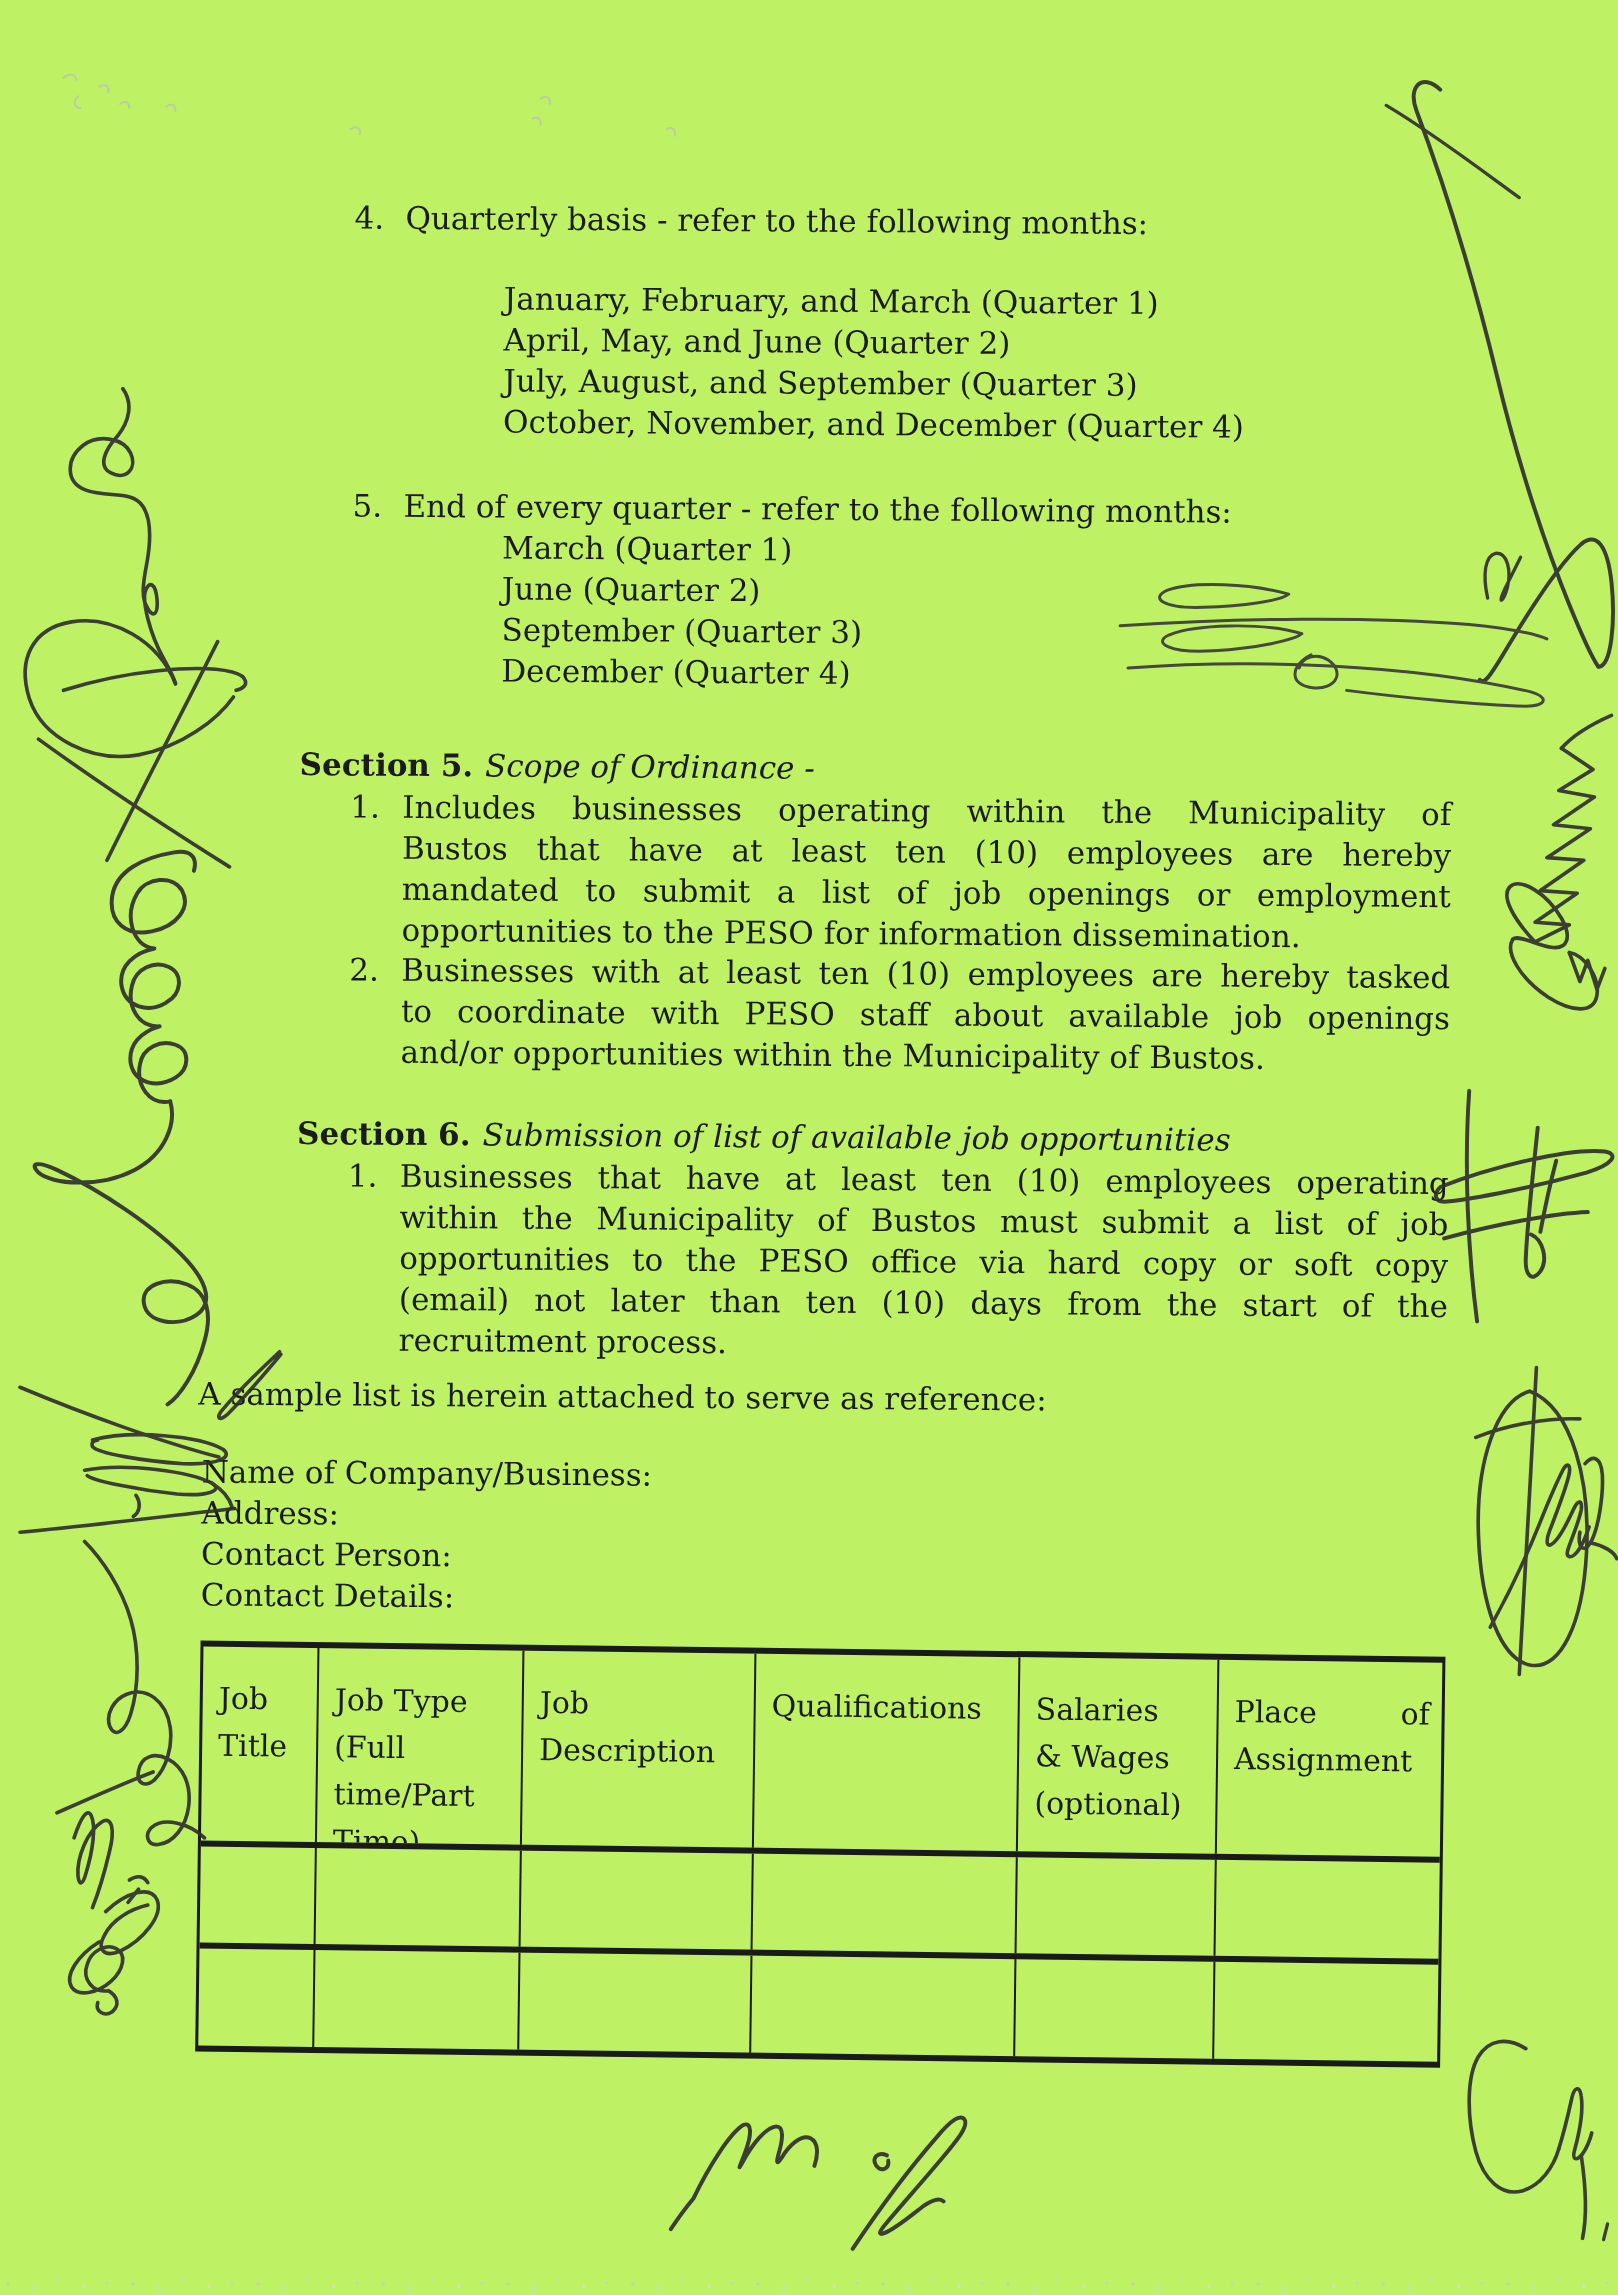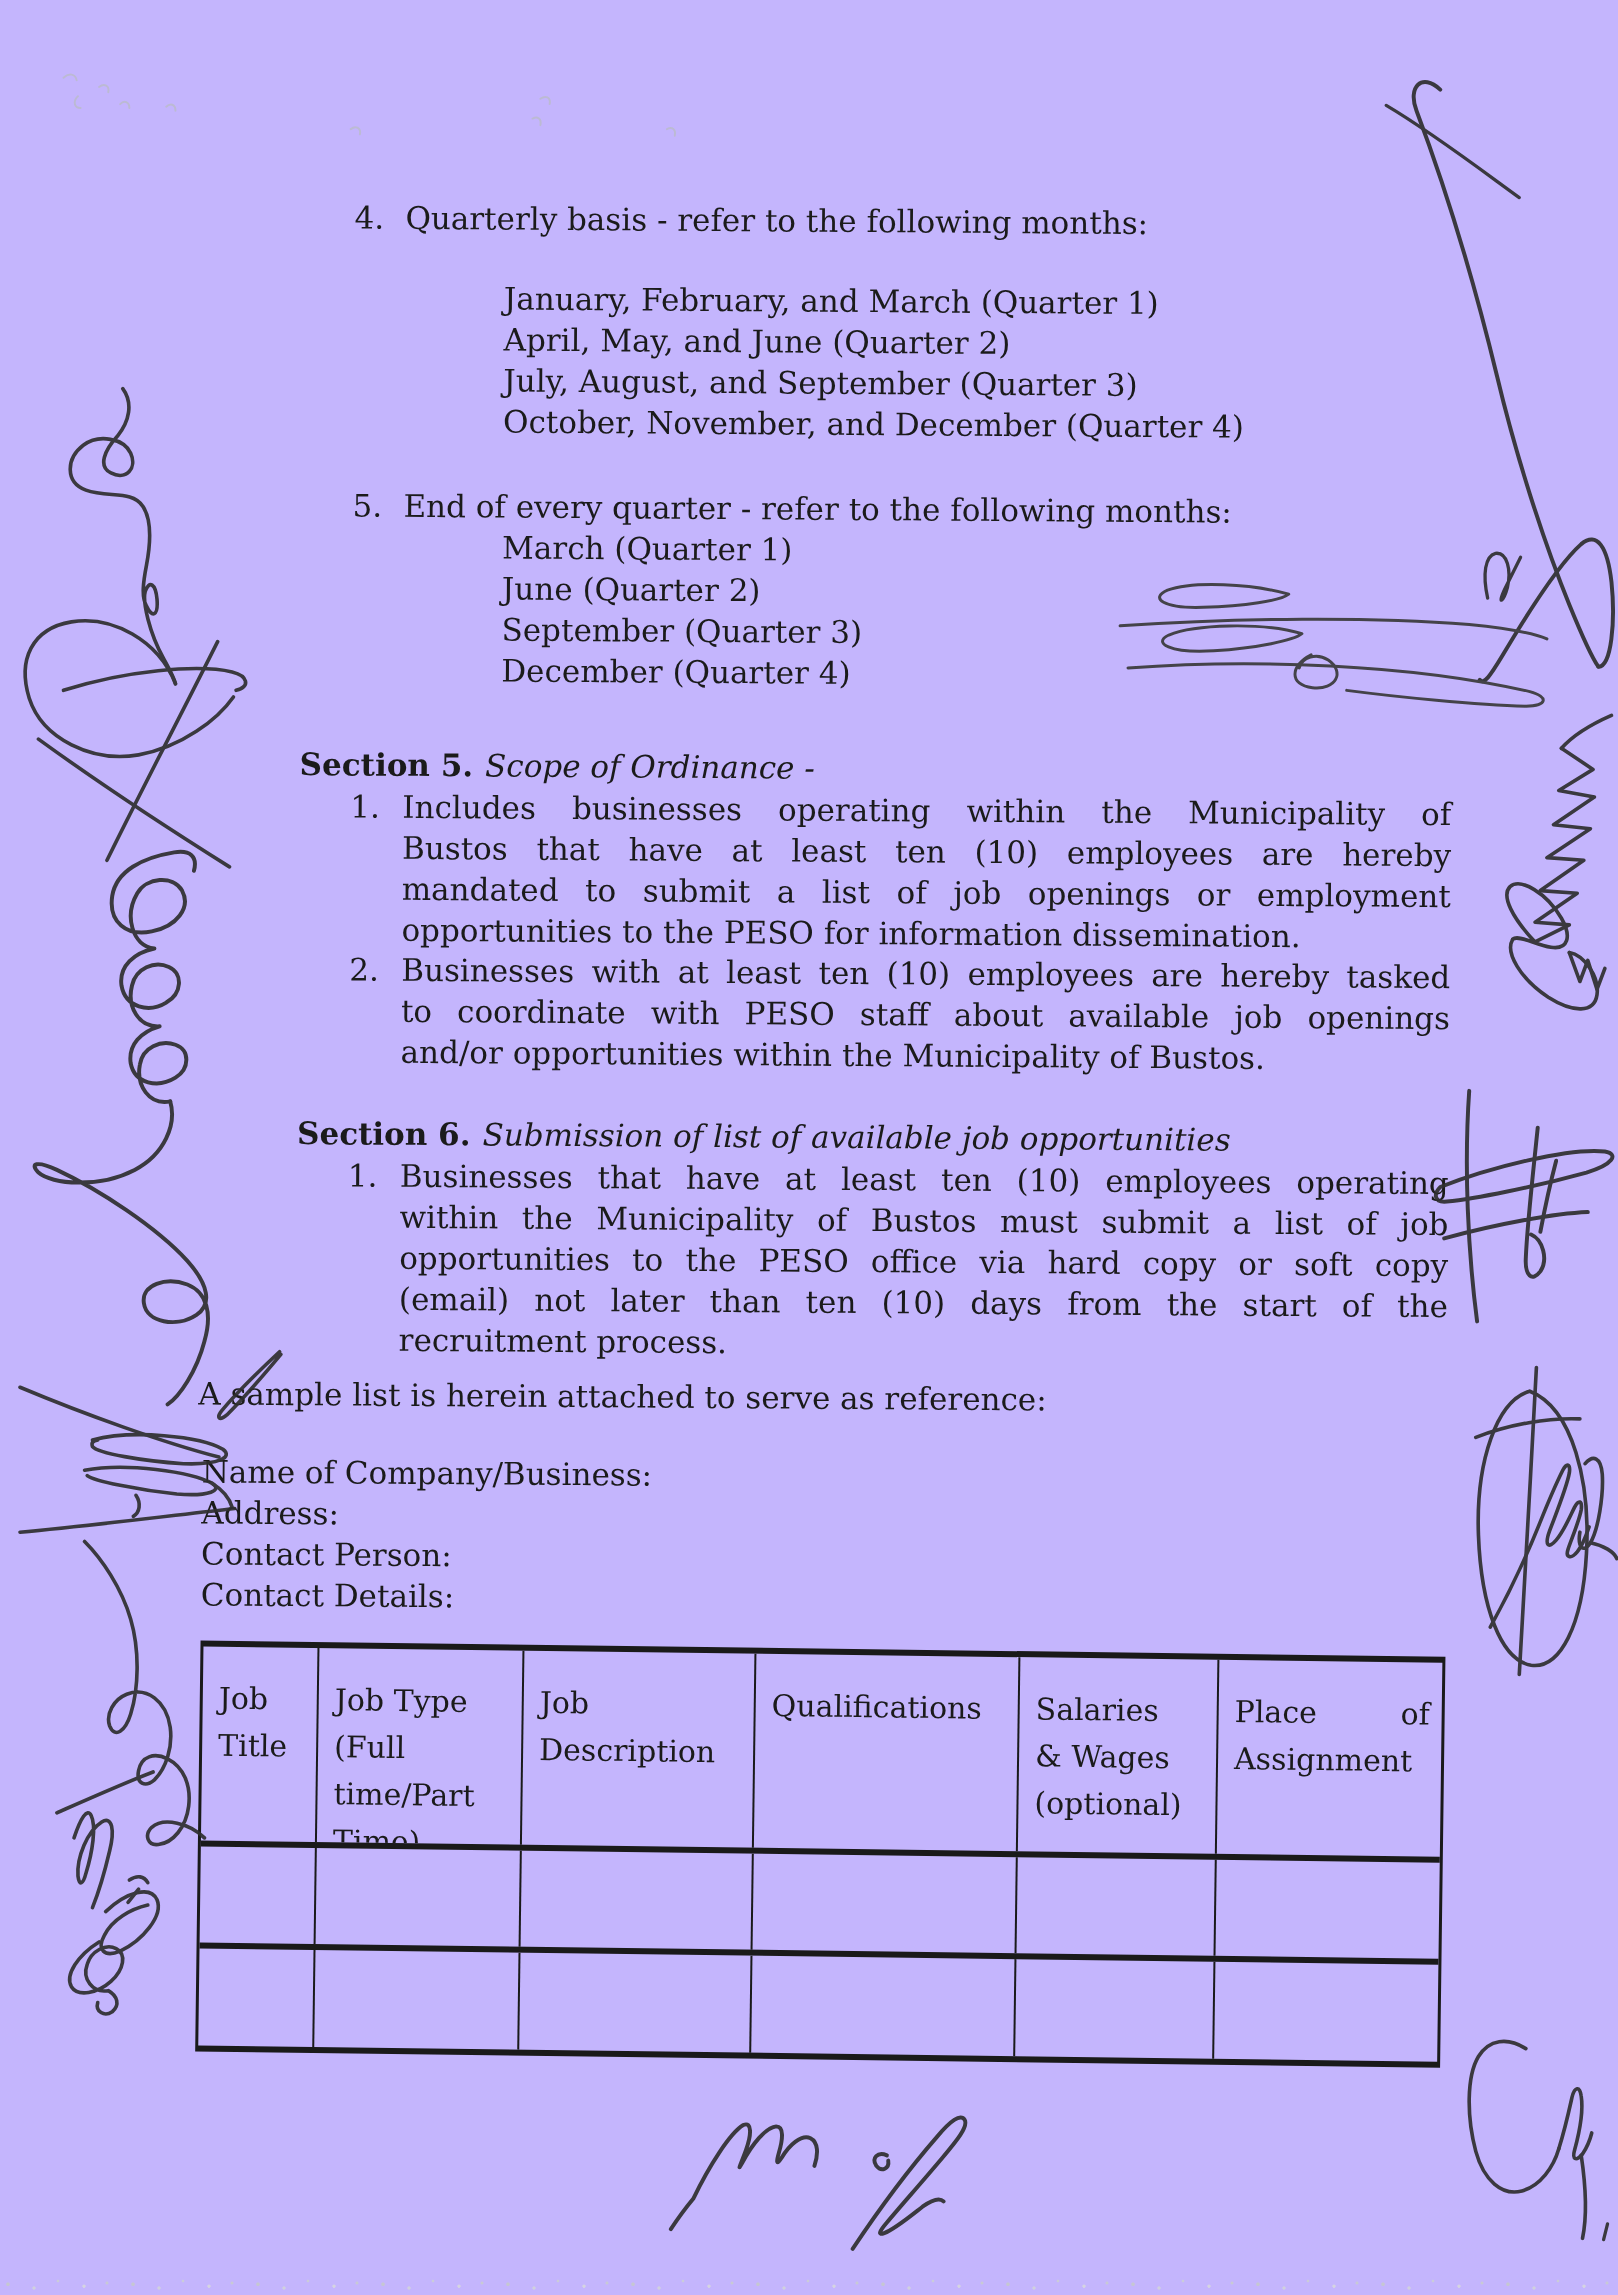--- a/index.html
+++ b/index.html
@@ -1,18 +1,18 @@
 <!DOCTYPE html>
 <html style="font-size:10.5px"><head>
 <meta charset="utf-8">
 <style>
   html,body { margin:0; padding:0; background:#9a9a9a; }
   .page {
     position:relative; width:1619px; height:2295px;
-    background:#c4b5fd; overflow:hidden;
+    background:#bef264; overflow:hidden;
     font-family:"DejaVu Serif", serif; color:#1b1b1b;
   }
   .content { position:absolute; left:0; top:0; width:1619px; height:2295px;
     transform:rotate(0.4deg); transform-origin:0 0; }
   .abs { position:absolute; }
   .bline { font-size:31px; line-height:41px; white-space:nowrap; }
   .lines { width:1049px; }
   .lines div { font-size:31px; line-height:41px; }
   .jl { text-align:justify; text-align-last:justify; }
   .num { display:inline-block; width:51px; font-size:31px; line-height:41px; }

